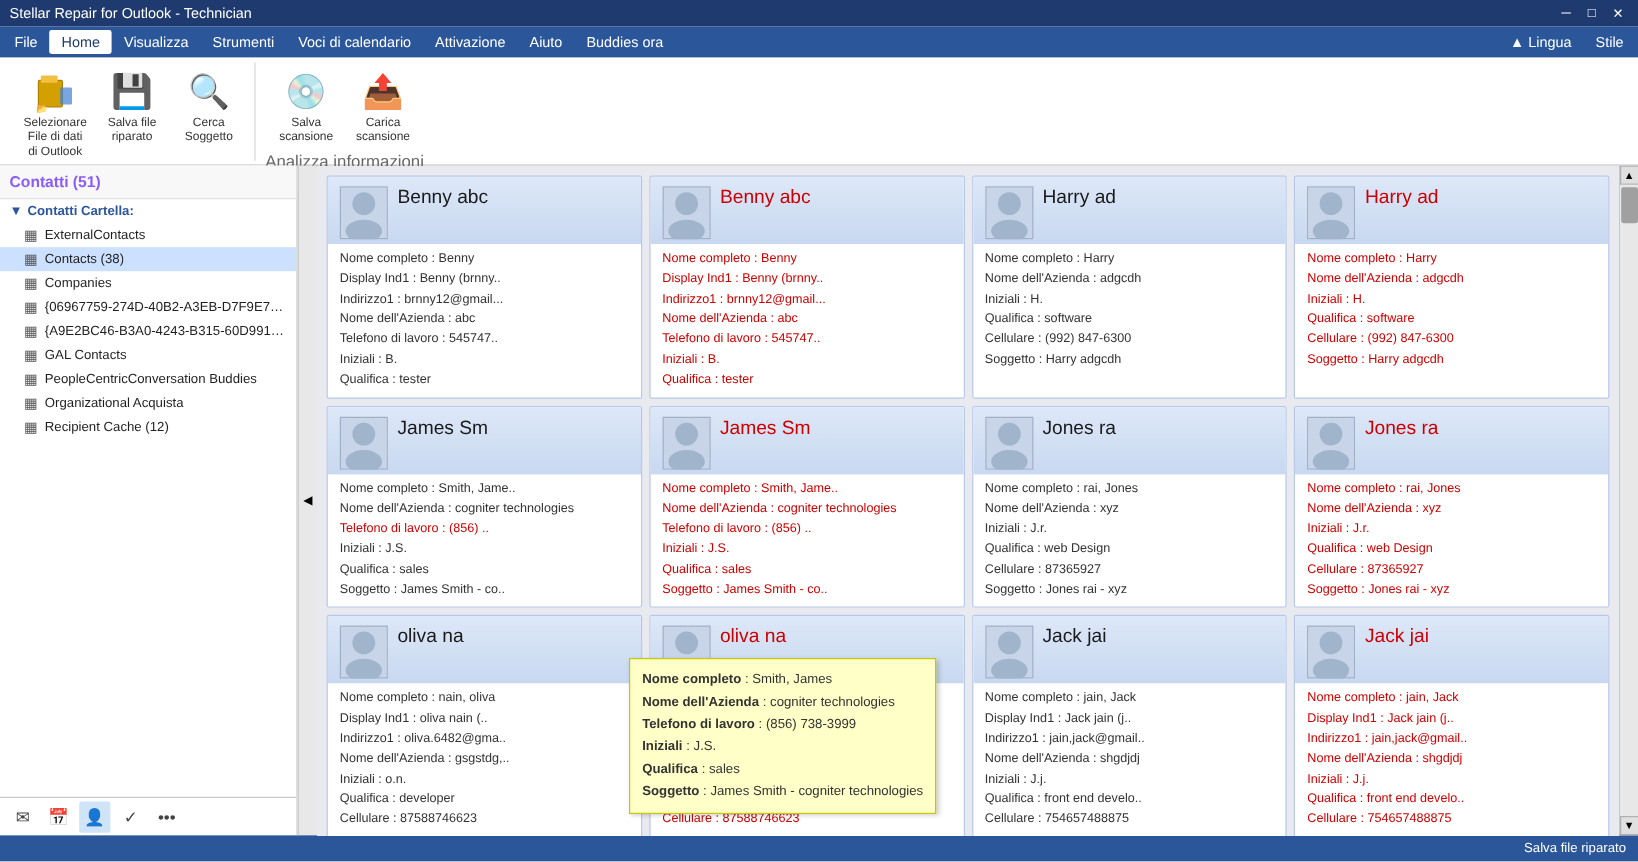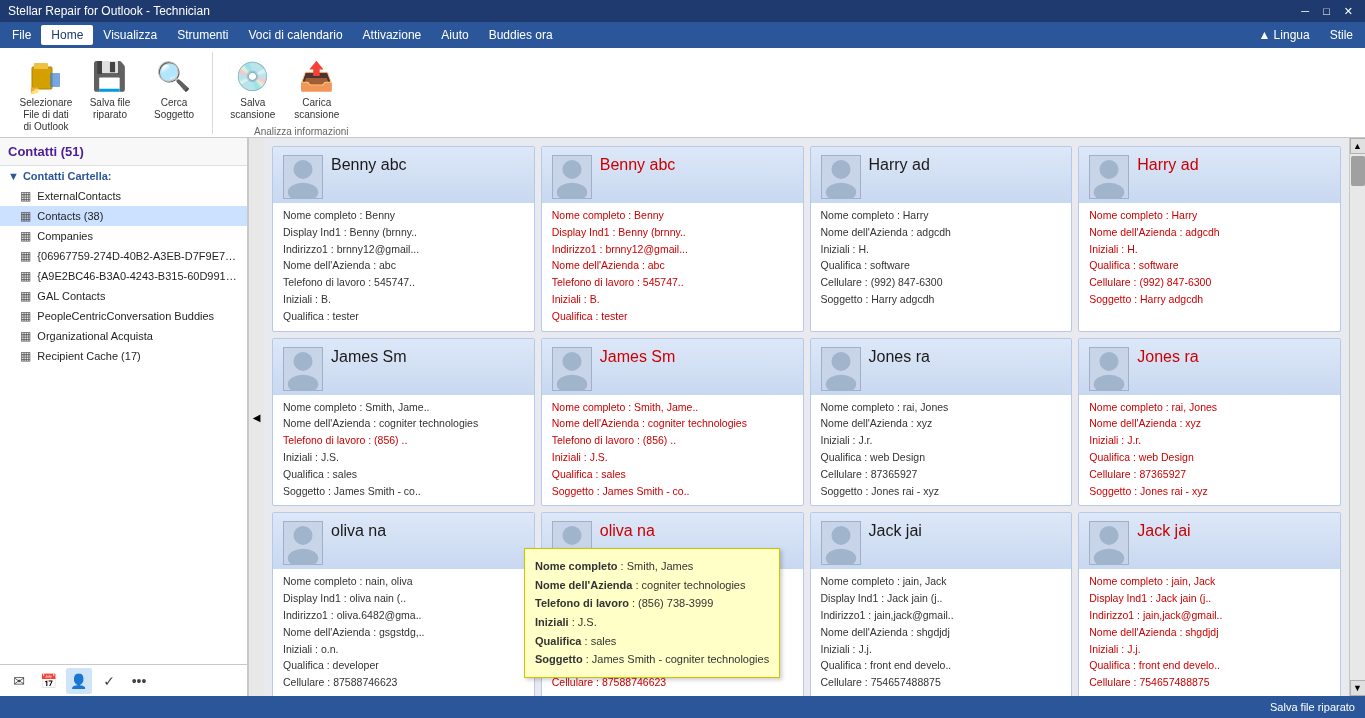--- a/index.html
+++ b/index.html
@@ -48,25 +48,24 @@
     .ribbon-group {
       display: flex;
       flex-direction: column;
       align-items: center;
       border-right: 1px solid #d8d8d8;
       padding: 0 8px 4px;
       height: 82px;
     }
     .ribbon-group:last-child { border-right: none; }
     .ribbon-group-label {
-      font-size: 10px;
+      font-size: 14px;
       color: #666;
       margin-top: auto;
       padding-top: 2px;
-      margin-left: 33px;
     }
     .ribbon-buttons { display: flex; gap: 4px; flex: 1; align-items: flex-start; padding-top: 4px; }
     .ribbon-btn {
       display: flex;
       flex-direction: column;
       align-items: center;
       cursor: pointer;
       padding: 3px 6px;
       border-radius: 3px;
       width: 60px;
@@ -102,21 +101,21 @@
       width: 248px;
       background: white;
       border-right: 1px solid #c8c8c8;
       overflow-y: auto;
       flex-shrink: 0;
     }
     .sidebar-header {
       padding: 6px 8px;
       font-weight: bold;
       font-size: 13px;
-      color: #4c1d95;
+      color: #8b5cf6;
       background: #f8f8f8;
       border-bottom: 1px solid #e0e0e0;
     }
     .sidebar-section-label {
       padding: 4px 8px;
       font-size: 11px;
       color: #2b579a;
       font-weight: bold;
       display: flex;
       align-items: center;
@@ -373,21 +372,21 @@
     <div class="sidebar-item">
       <span class="item-icon">▦</span>
       <span class="sidebar-item-text">PeopleCentricConversation Buddies</span>
     </div>
     <div class="sidebar-item">
       <span class="item-icon">▦</span>
       <span class="sidebar-item-text">Organizational Acquista</span>
     </div>
     <div class="sidebar-item">
       <span class="item-icon">▦</span>
-      <span class="sidebar-item-text">Recipient Cache (17)</span>
+      <span class="sidebar-item-text">Recipient Cache (12)</span>
     </div>
 
     <div style="position:absolute; bottom:0; left:0; right:0; background:white; border-top:1px solid #c8c8c8; height:32px; display:flex; align-items:center; padding:0 6px; gap:4px;">
       <div class="nav-icon-btn">✉</div>
       <div class="nav-icon-btn">📅</div>
       <div class="nav-icon-btn active">👤</div>
       <div class="nav-icon-btn">✓</div>
       <div class="nav-icon-btn">•••</div>
     </div>
   </div>

